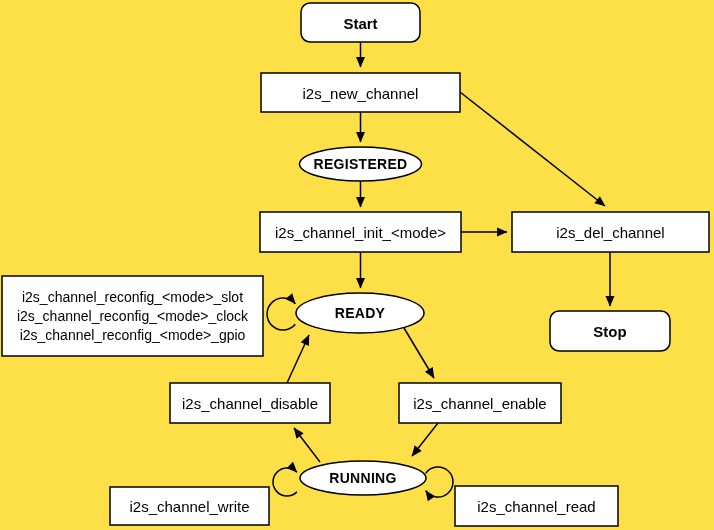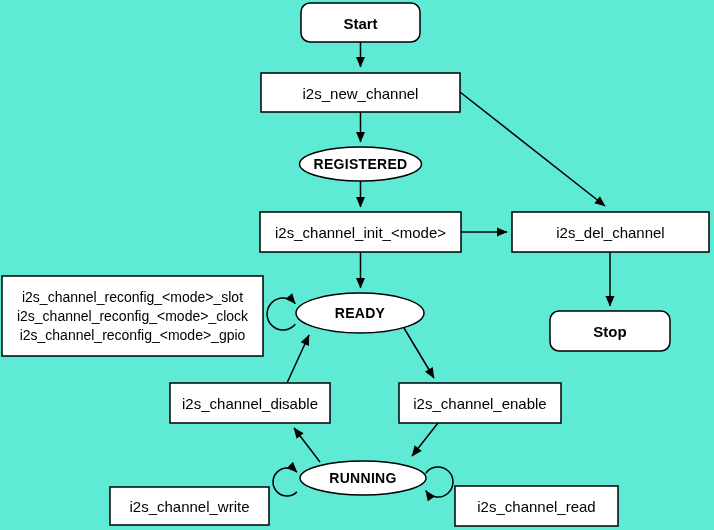--- a/index.html
+++ b/index.html
@@ -4,21 +4,21 @@
 <style>
   html, body {
     margin: 0;
     padding: 0;
     background: #ffffff;
   }
   .canvas {
     position: relative;
     width: 714px;
     height: 530px;
-    background: #5eead4;
+    background: #fde047;
     overflow: hidden;
   }
   svg {
     display: block;
   }
   svg text {
     font-family: "Liberation Sans", sans-serif;
     fill: #000000;
     text-anchor: middle;
     dominant-baseline: central;

